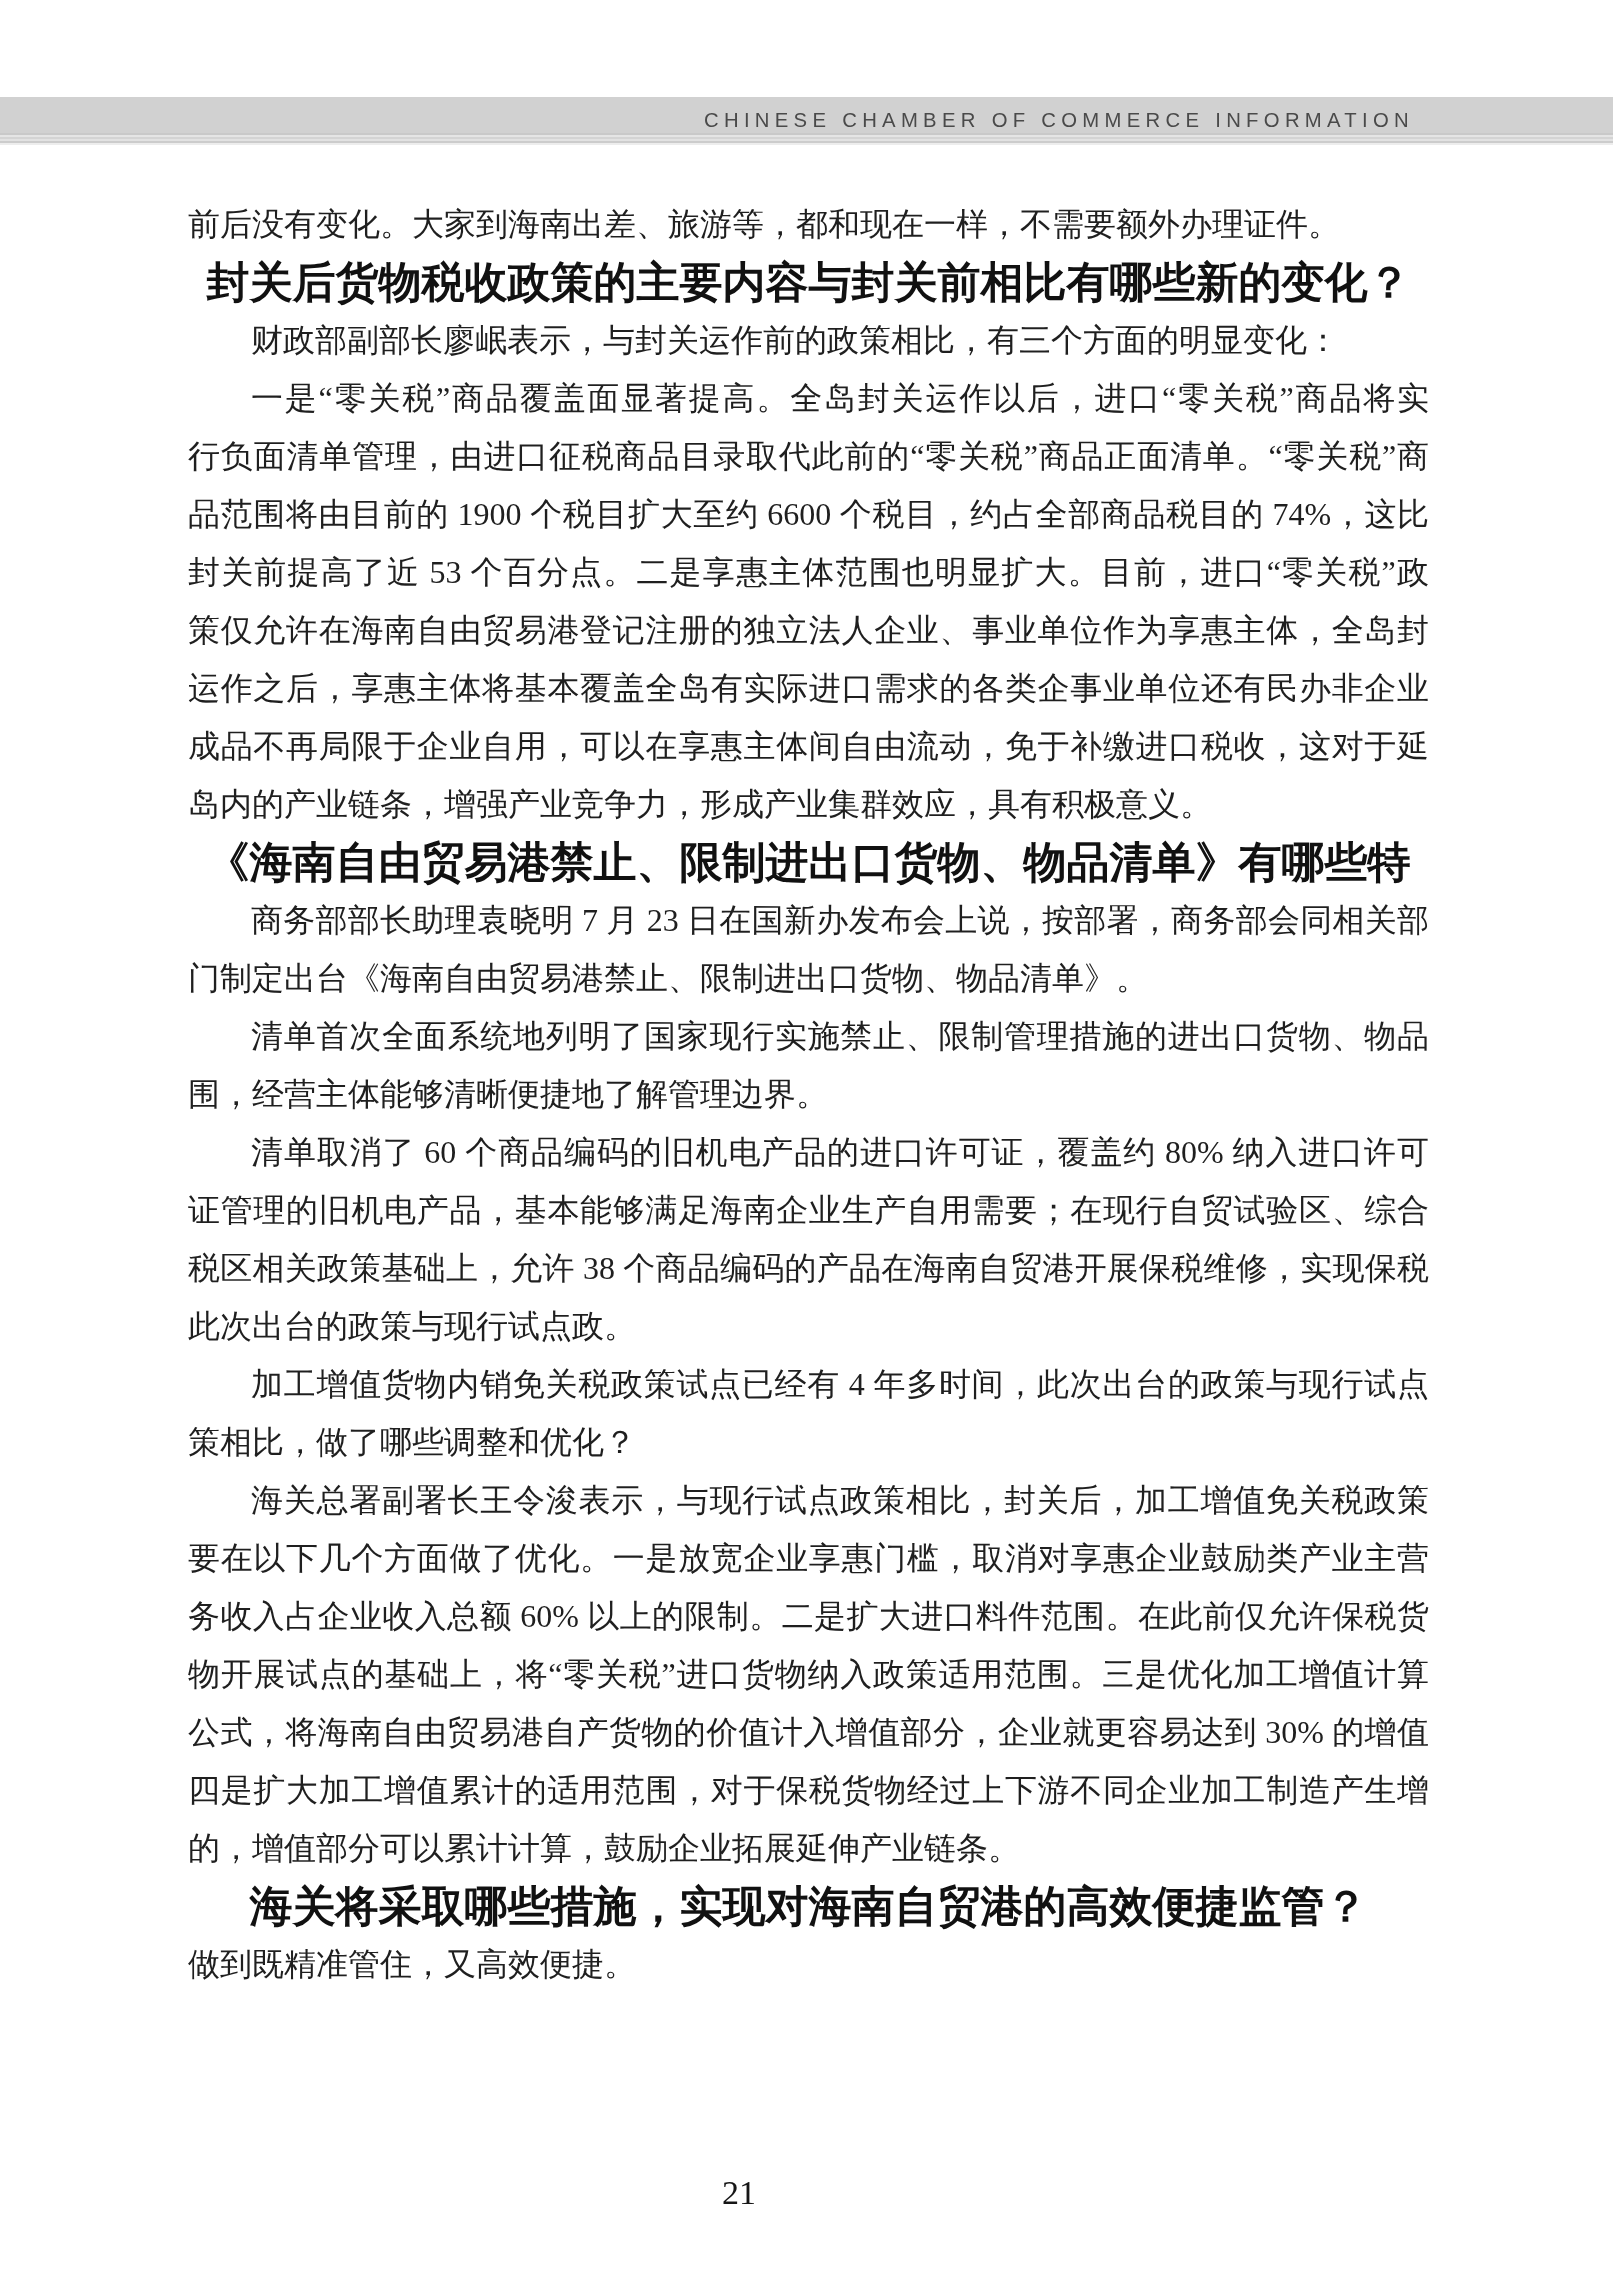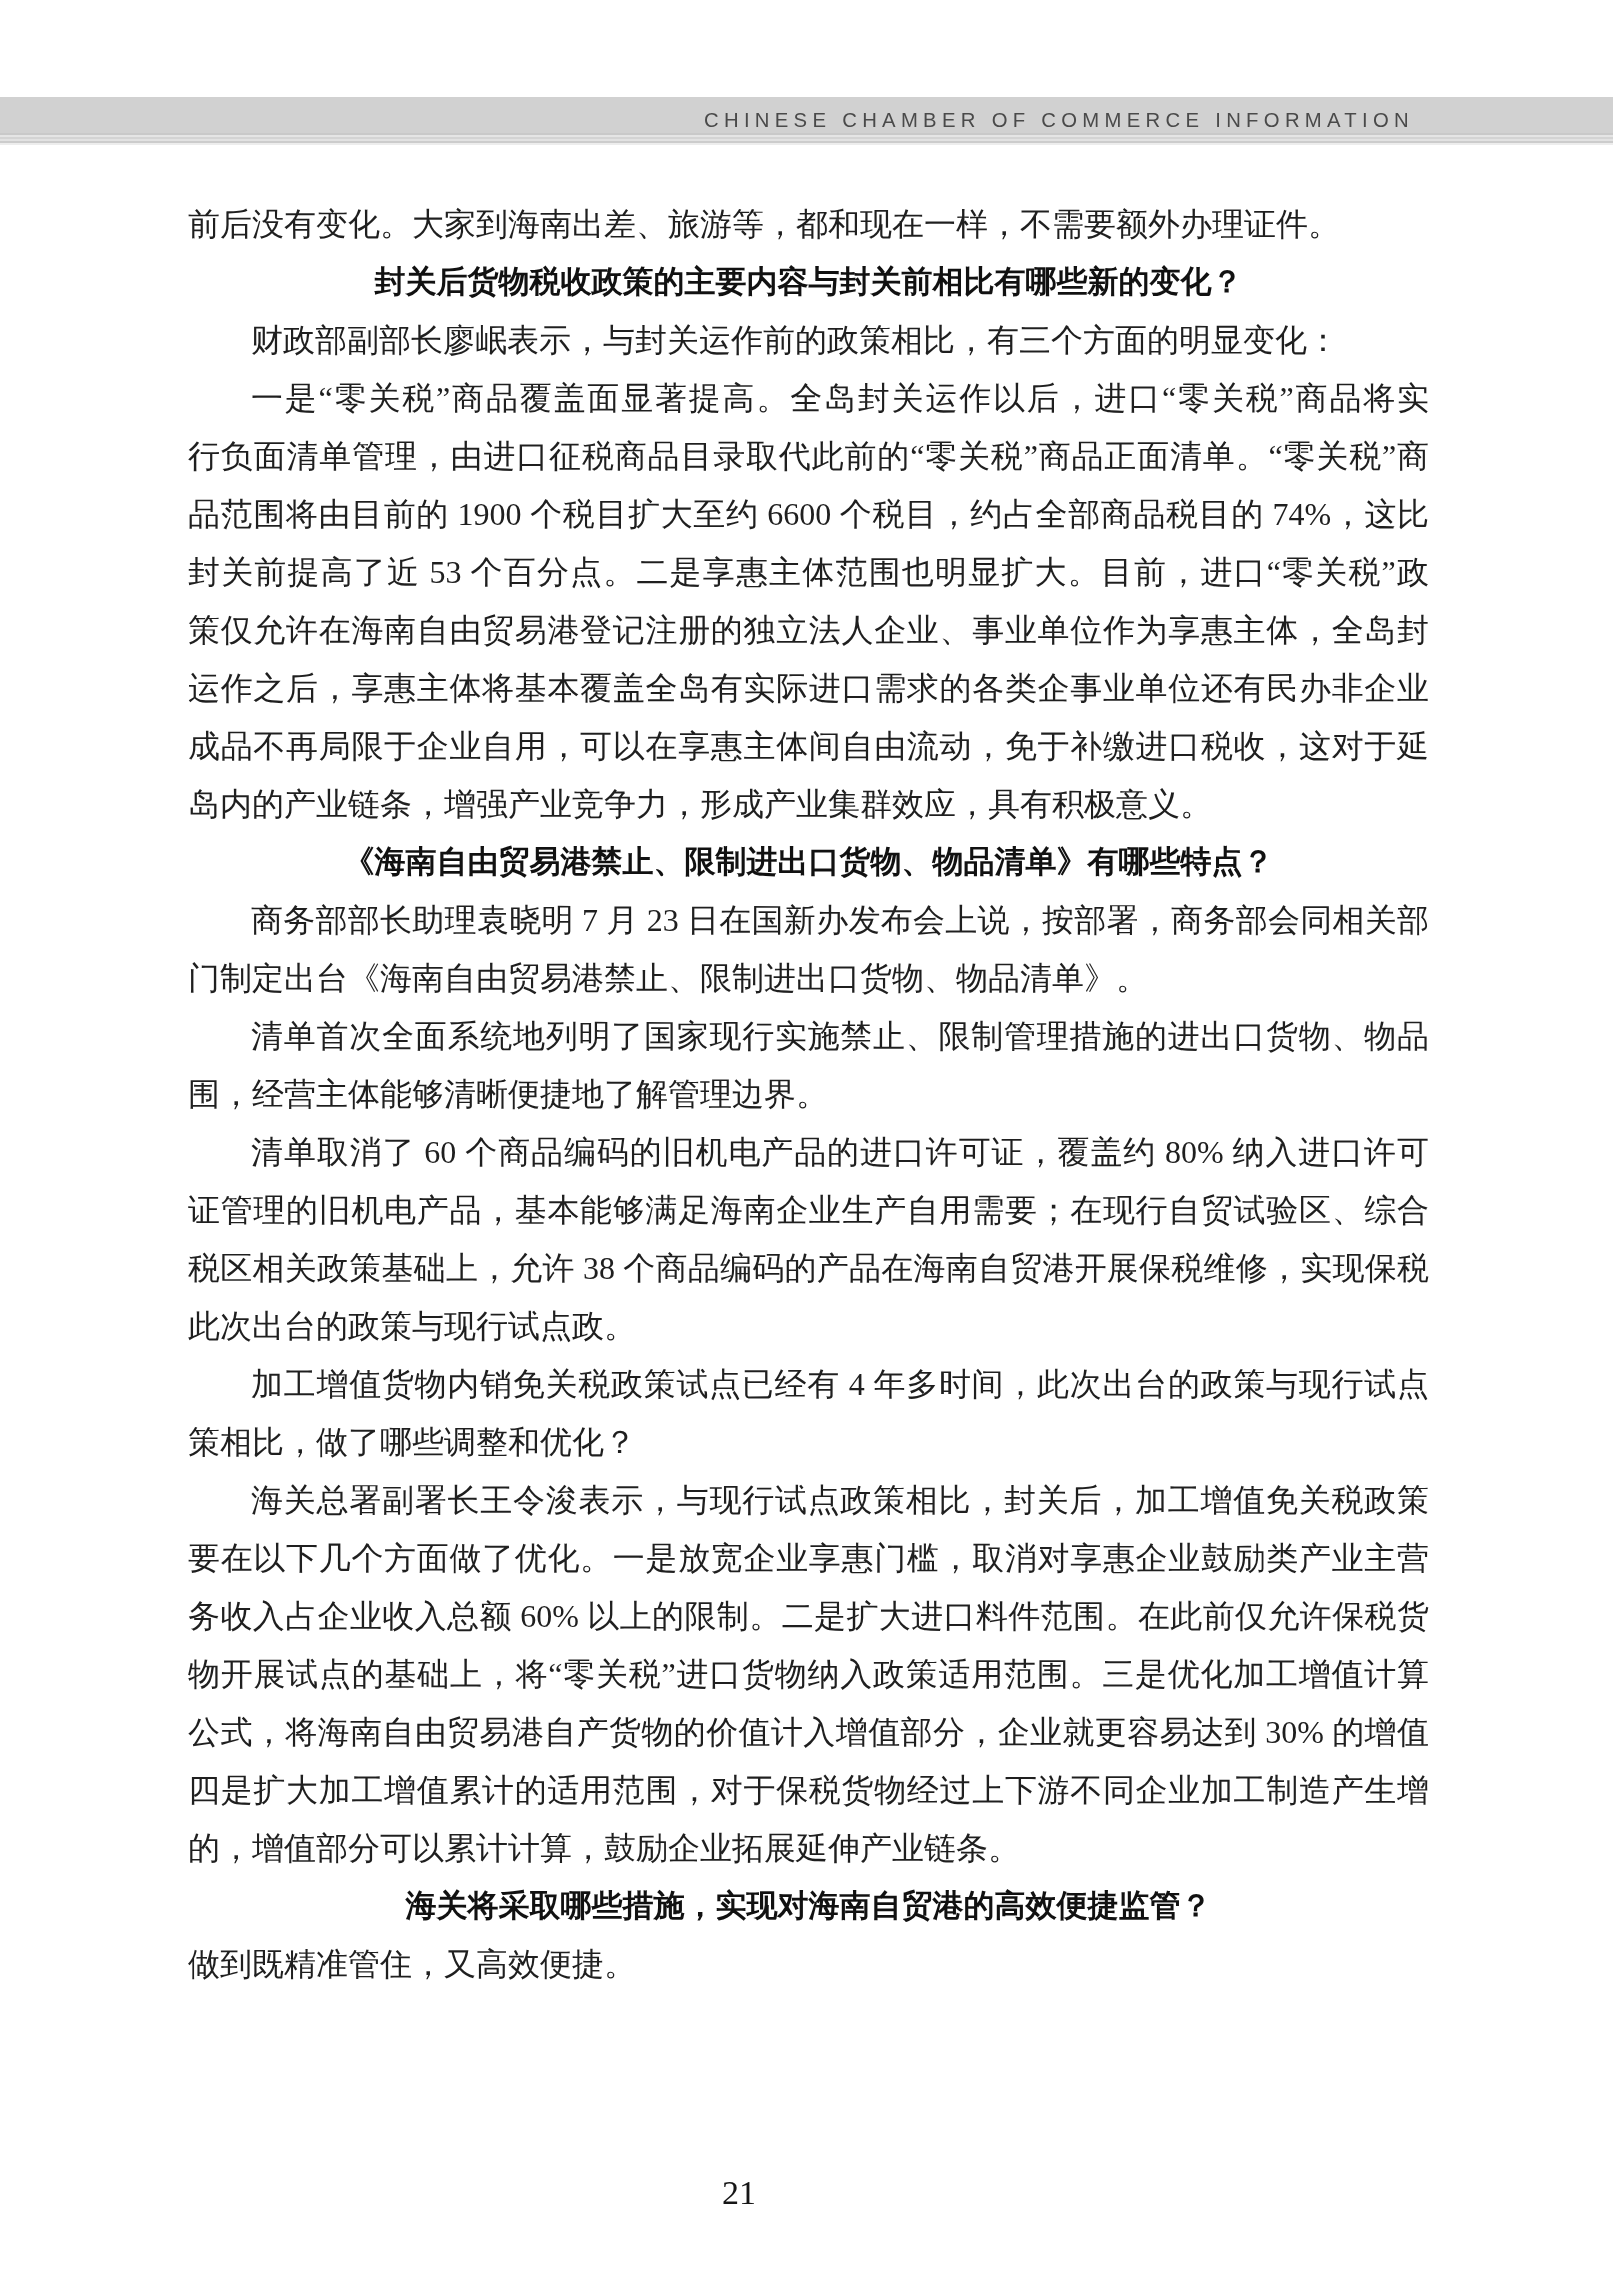--- a/index.html
+++ b/index.html
@@ -57,21 +57,21 @@
     overflow: hidden;
     text-align: justify;
     text-align-last: justify;
     text-justify: inter-character;
   }
   .line.end { text-align-last: left; }
   .line.indent { text-indent: 63px; }
   .line.heading {
     font-family: "Liberation Sans", "DejaVu Sans", sans-serif;
     font-weight: bold;
-    font-size: 31px;
+    font-size: 43px;
     text-align: center;
     text-align-last: center;
     text-indent: 0;
     color: #111111;
   }
   .page-number {
     position: absolute;
     left: 0; top: 2174px;
     width: 1478px;
     text-align: center;

